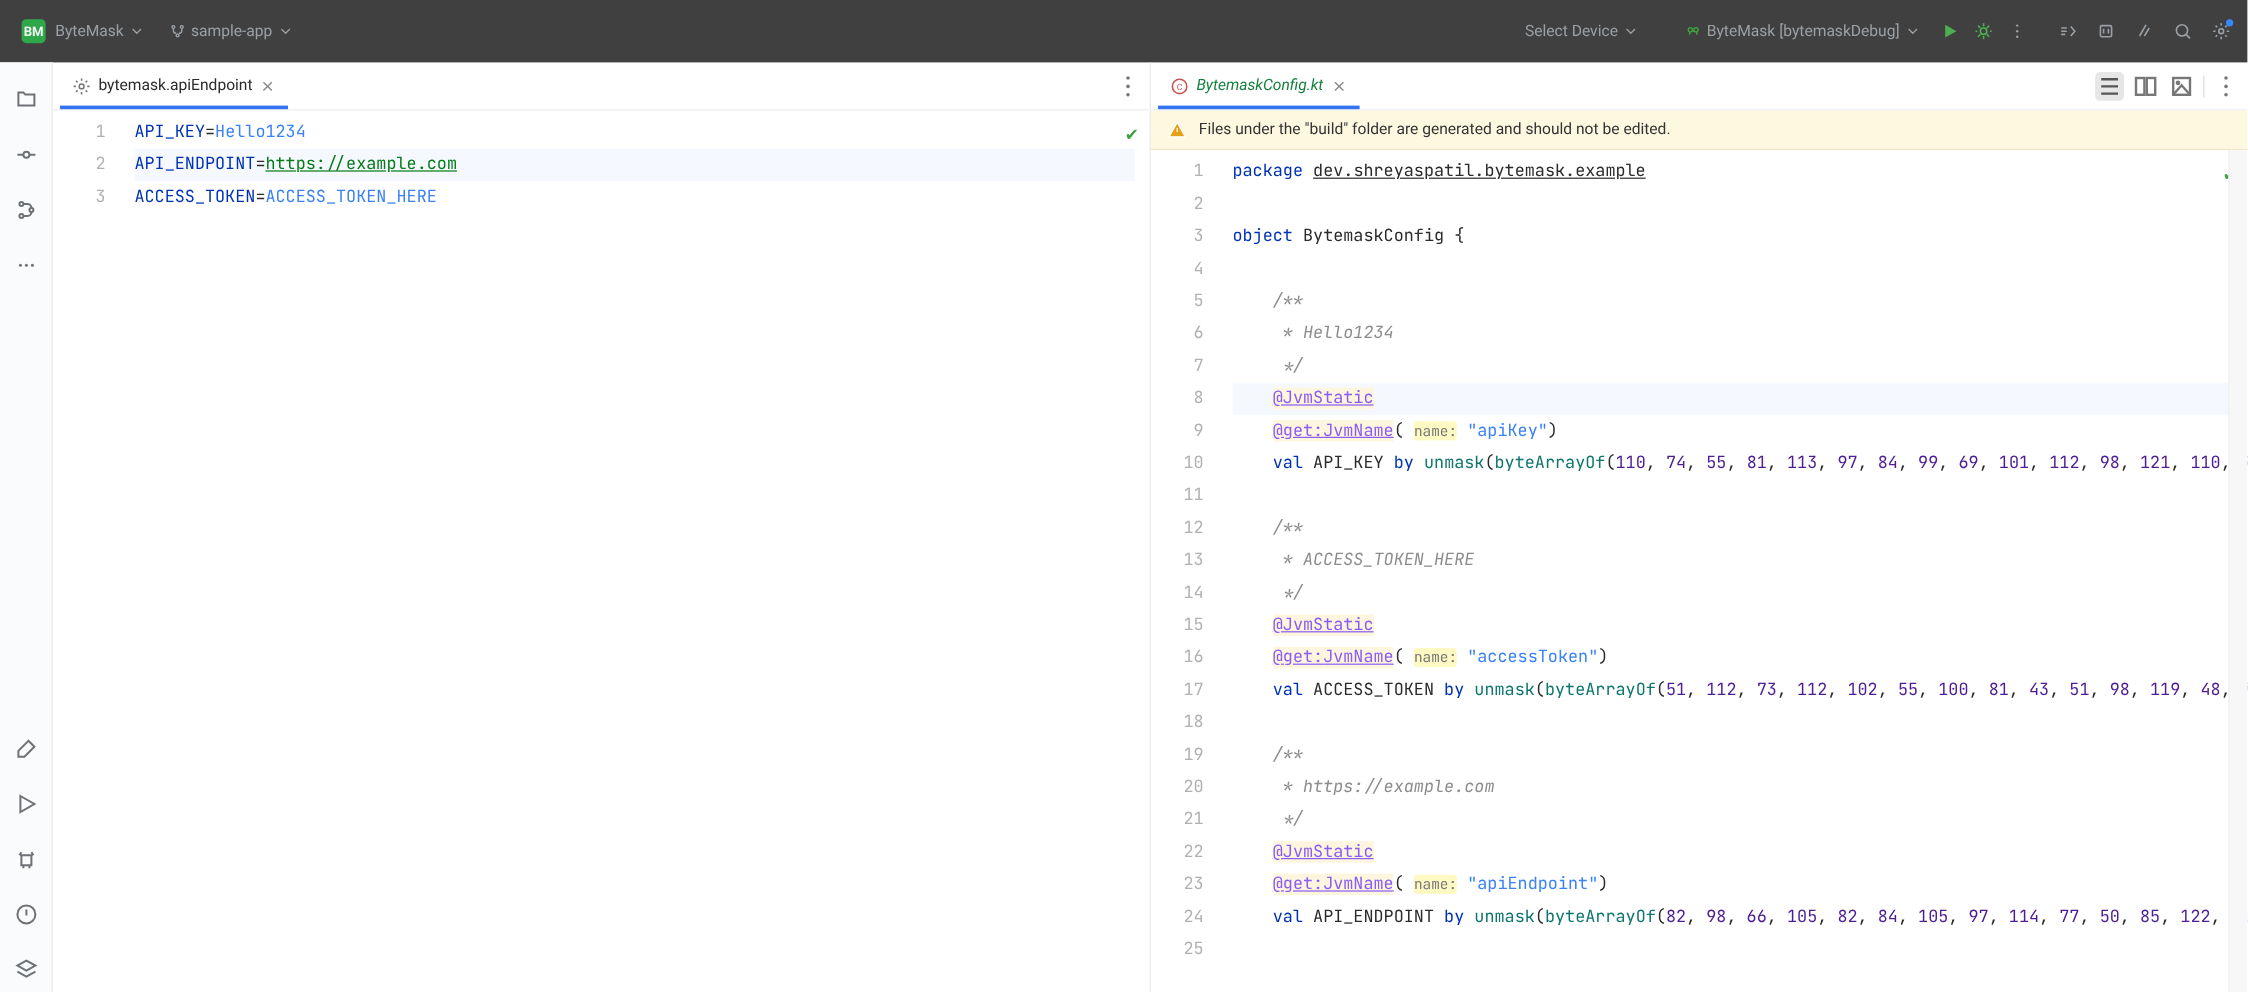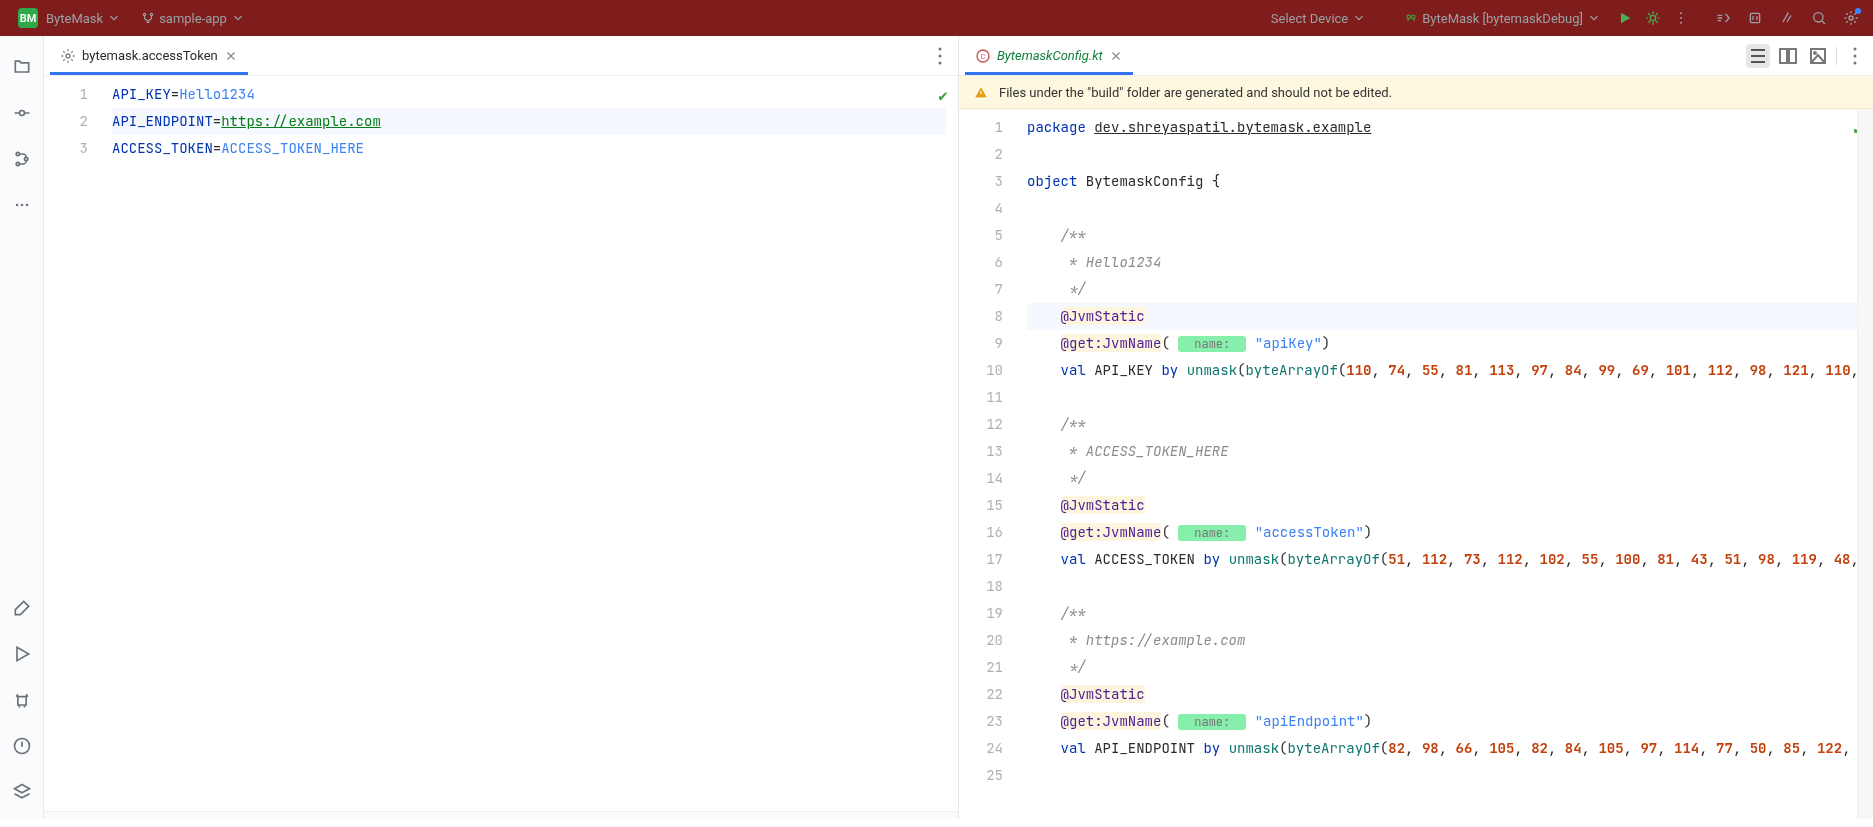--- a/index.html
+++ b/index.html
@@ -1,17 +1,17 @@
 <!DOCTYPE html>
 <html><head>
 <meta charset="utf-8">
 <style>
 * { margin:0; padding:0; box-sizing:border-box; }
 body { font-family:-apple-system,BlinkMacSystemFont,"Segoe UI",Roboto,sans-serif; background:#fff; color:#2b2b2b; width:1873px; height:827px; overflow:hidden; font-size:13px; }
-.topbar { height:36px; background:#7f1d1d; display:flex; align-items:center; padding:0 12px; gap:8px; color:#9aa0a6; }
+.topbar { height:52px; background:#404040; display:flex; align-items:center; padding:0 12px; gap:8px; color:#9aa0a6; }
 .proj-badge { width:20px; height:20px; background:#2fa84a; color:#fff; border-radius:4px; display:inline-flex; align-items:center; justify-content:center; font-size:11px; font-weight:600; margin-right:4px; }
 .top-sel { display:flex; align-items:center; gap:4px; padding:4px 6px; border-radius:4px; cursor:pointer; }
 .top-sel svg { width:14px; height:14px; }
 .top-spacer { flex:1; }
 .top-icon { width:20px; height:20px; display:inline-flex; align-items:center; justify-content:center; cursor:pointer; color:#9aa0a6; border-radius:4px; padding:2px; position:relative; }
 .top-icon svg { width:18px; height:18px; }
 .top-icon .dot { position:absolute; top:0; right:0; width:6px; height:6px; border-radius:50%; background:#3688ff; }
 .run-btn { color:#4caf50; }
 .dbg-btn { color:#4caf50; }
 .top-group { display:flex; gap:12px; align-items:center; margin-left:14px; }
@@ -34,24 +34,24 @@
 .banner { background:#fff8e1; border-bottom:1px solid #f0e7c6; padding:8px 14px; display:flex; align-items:center; gap:10px; font-size:13px; color:#333; }
 .banner svg { width:16px; height:16px; color:#e3a117; }
 .code-area { flex:1; display:flex; font-family:"JetBrains Mono",Menlo,Consolas,monospace; font-size:14px; line-height:27px; overflow:hidden; position:relative; }
 .gutter { width:56px; text-align:right; color:#b1b1b1; padding:5px 12px 0 0; user-select:none; }
 .gutter div { height:27px; }
 .code { flex:1; padding:5px 12px 0 12px; white-space:pre; overflow:hidden; }
 .code .row { height:27px; display:block; }
 .code .row.cur { background:#f5f8fe; }
 .k-key { color:#0033b3; }
 .k-str { color:#3b82f6; }
-.k-num { color:#c2410c;font-weight:bold; }
+.k-num { color:#4c1d95; }
 .k-cmt { color:#8c8c8c; font-style:italic; }
-.k-ann { color:#4c1d95; background:#fdf5dd; }
-.k-hint { background:#86efac; color:#787878; font-style:normal; padding:0 16px; border-radius:3px; font-size:12px; }
+.k-ann { color:#8b5cf6; background:#fdf5dd;text-decoration:underline; }
+.k-hint { background:#fef9c3; color:#787878; font-style:normal; padding:0 0; border-radius:3px; font-size:12px; }
 .k-fn { color:#0f766e; }
 .k-pkg { color:#2b2b2b;text-decoration:underline; }
 .k-url { color:#067d17; text-decoration:underline; }
 .status-chk { position:absolute; top:6px; right:10px; color:#3fa240; font-size:16px; }
 .right-strip { position:absolute; top:0; right:0; width:16px; height:100%; background:#f7f7f7; border-left:1px solid #eee; }
 .chevron { width:12px; height:12px; }
 </style>
 </head>
 <body>
 
@@ -203,21 +203,21 @@
 
   <div class="editors">
 
     <div class="pane">
       <div class="tabbar">
         <div class="tab active">
           <svg class="fi" viewBox="0 0 24 24" fill="none" stroke="#7b7b7b" stroke-width="2">
               <circle cx="12" cy="12" r="3"></circle>
               <path d="M12 2v3M12 19v3M2 12h3M19 12h3M5 5l2 2M17 17l2 2M5 19l2-2M17 7l2-2"></path>
             </svg>
-          <span>bytemask.accessToken</span>
+          <span>bytemask.apiEndpoint</span>
           <svg class="close" viewBox="0 0 24 24" fill="none" stroke="currentColor" stroke-width="2">
               <path d="M6 6l12 12M18 6L6 18"></path>
             </svg>
         </div>
         <div class="tab-actions">
           <div class="tb-icon">
               <svg viewBox="0 0 24 24" fill="currentColor">
                 <circle cx="12" cy="5" r="1.5"></circle>
                 <circle cx="12" cy="12" r="1.5"></circle>
                 <circle cx="12" cy="19" r="1.5"></circle>

